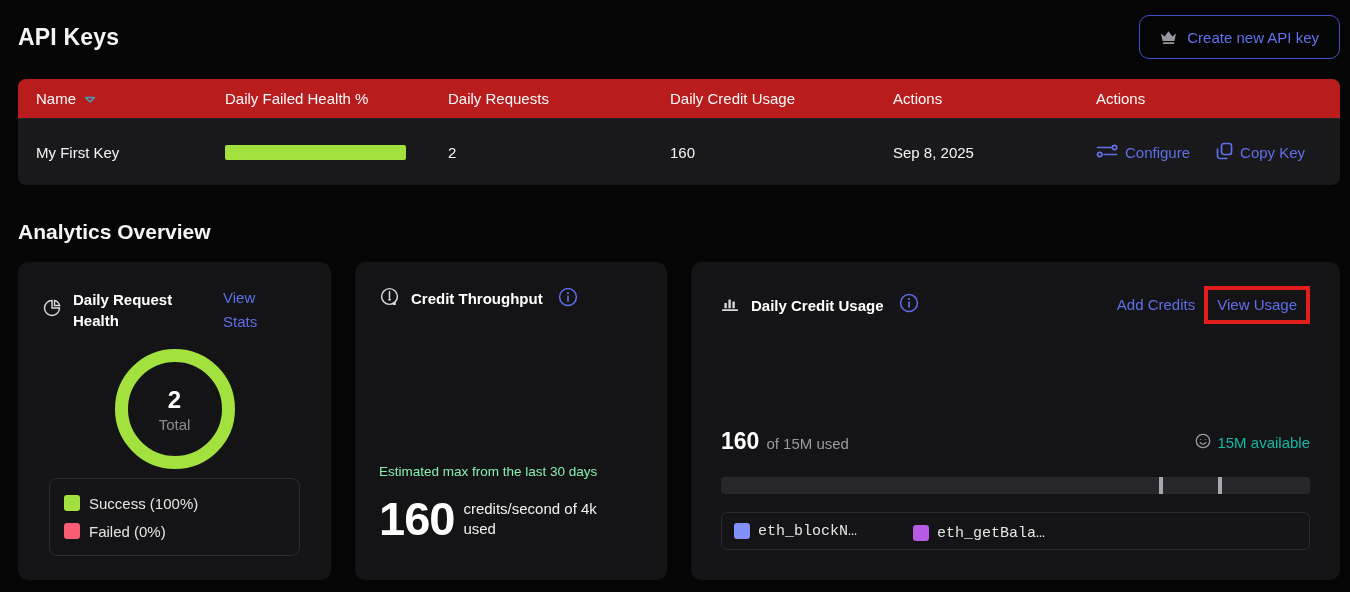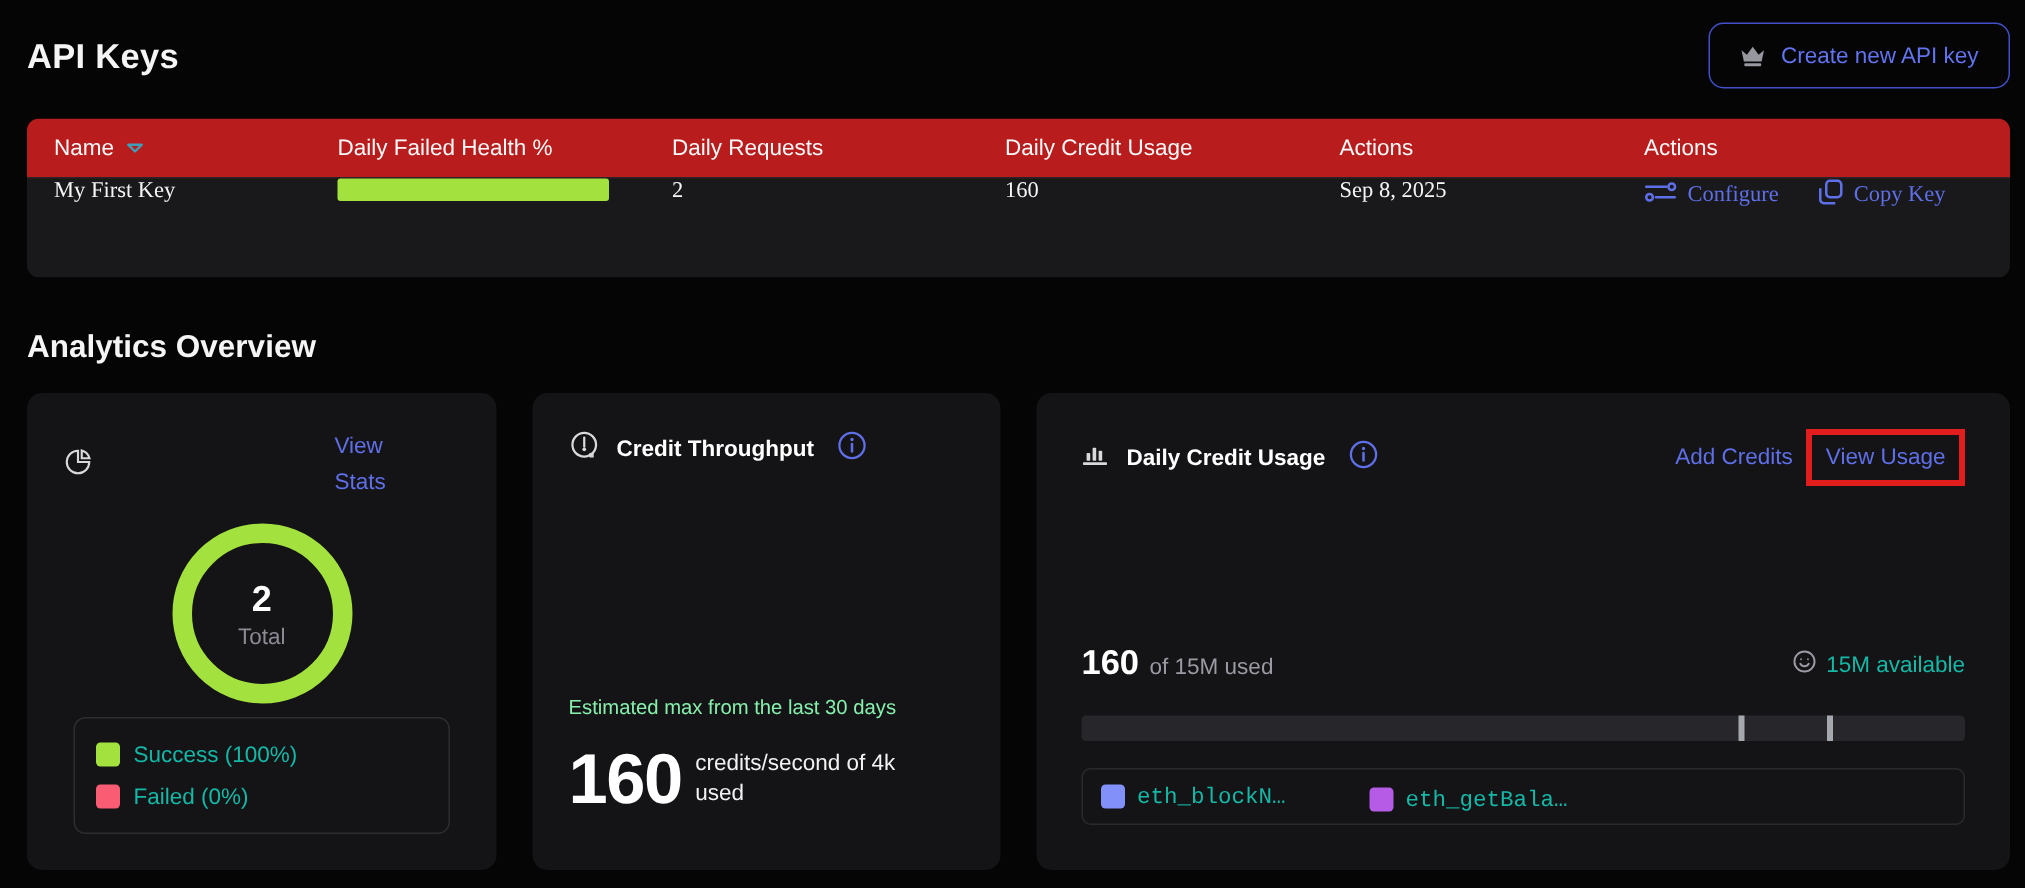--- a/index.html
+++ b/index.html
@@ -12,21 +12,21 @@
   .page-title { font-size:23px; font-weight:700; letter-spacing:.2px; }
   .create-btn { display:flex; align-items:center; gap:10px; height:44px; padding:0 20px;
     background:transparent; border:1px solid #4150c8; border-radius:10px; color:#6273f0;
     font-size:15px; font-family:inherit; cursor:pointer; }
   .create-btn svg { display:block; }
 
   
   .table { margin-top:20px; border-radius:8px; overflow:hidden; }
   .thead { display:flex; align-items:center; height:40px; background:#b91c1c; padding:0 18px;
     border-bottom:1px solid #26262a; font-size:15px; font-weight:500; color:#fafafa; }
-  .trow { display:flex; align-items:flex-start; height:66px; background:#19191c; padding:0 18px; font-size:15px;font-family:Liberation Serif, serif; }
+  .trow { display:flex; align-items:center; height:66px; background:#19191c; padding:0 18px; font-size:15px; }
   .col-name{width:189px;} .col-health{width:223px;} .col-requests{width:222px;}
   .col-credit{width:223px;} .col-updated{width:203px;} .col-actions{flex:1;}
   .th-name { display:flex; align-items:center; gap:8px; }
   .health-bar { width:181px; height:15px; border-radius:2px; background:#a3e23e; }
   .actions { display:flex; align-items:center; gap:26px; }
   .action-link { display:flex; align-items:center; gap:7px; color:#5f6fe8; font-size:15px;
     text-decoration:none; cursor:pointer; }
 
   
   .analytics-title { font-size:21px; font-weight:700; margin:35px 0 18px; }
@@ -42,21 +42,21 @@
 
   
   .health-header { align-items:center; padding-right:36px; }
   .health-title { width:112px; }
   .view-stats { width:48px; margin-left:auto; }
   .donut { width:120px; height:120px; margin:15px auto 0; border:13px solid #a3e23e; border-radius:50%;
     display:flex; flex-direction:column; align-items:center; justify-content:center; }
   .donut-total { font-size:24px; font-weight:700; color:#fff; }
   .donut-label { font-size:15px; color:#8b8b94; margin-top:2px; }
   .legend-box { margin:9px 7px 0; border:1px solid #2c2c31; border-radius:8px; padding:12px 14px; }
-  .legend-row { display:flex; align-items:center; gap:9px; font-size:15px; color:#14b8a6; height:24px; }
+  .legend-row { display:flex; align-items:center; gap:9px; font-size:15px; color:#e5e5e5; height:24px; }
   .legend-row + .legend-row { margin-top:4px; }
   .swatch { width:16px; height:16px; border-radius:3px; flex:none; }
   .swatch-success { background:#a3e23e; }
   .swatch-failed { background:#fa5c73; }
 
   
   .throughput-bottom { margin-top:auto; }
   .throughput-note { font-size:13.5px; color:#86efac; }
   .big-row { display:flex; align-items:center; gap:9px; margin-top:16px; }
   .big-number { font-size:47px; font-weight:700; letter-spacing:-1px; color:#fff; line-height:1; }
@@ -152,20 +152,21 @@
   <div class="cards">
 
     <div class="card card-health">
       <div class="card-header health-header">
         <span>
           <svg width="20" height="20" viewBox="0 0 24 24" fill="none" stroke="#d9d9dd" stroke-width="1.7">
               <path d="M12 3 a9 9 0 1 0 9 9 h-9 Z"></path>
               <path d="M15 2.8 a9 9 0 0 1 6.2 6.2 h-6.2 Z"></path>
             </svg>
         </span>
+        <div class="card-title health-title">Daily Request Health</div>
         <a class="blue-link view-stats">View Stats</a>
       </div>
       <div class="donut">
         <div class="donut-total">2</div>
         <div class="donut-label">Total</div>
       </div>
       <div class="legend-box">
         <div class="legend-row">
           <span class="swatch swatch-success"></span>
           <span>Success (100%)</span>

